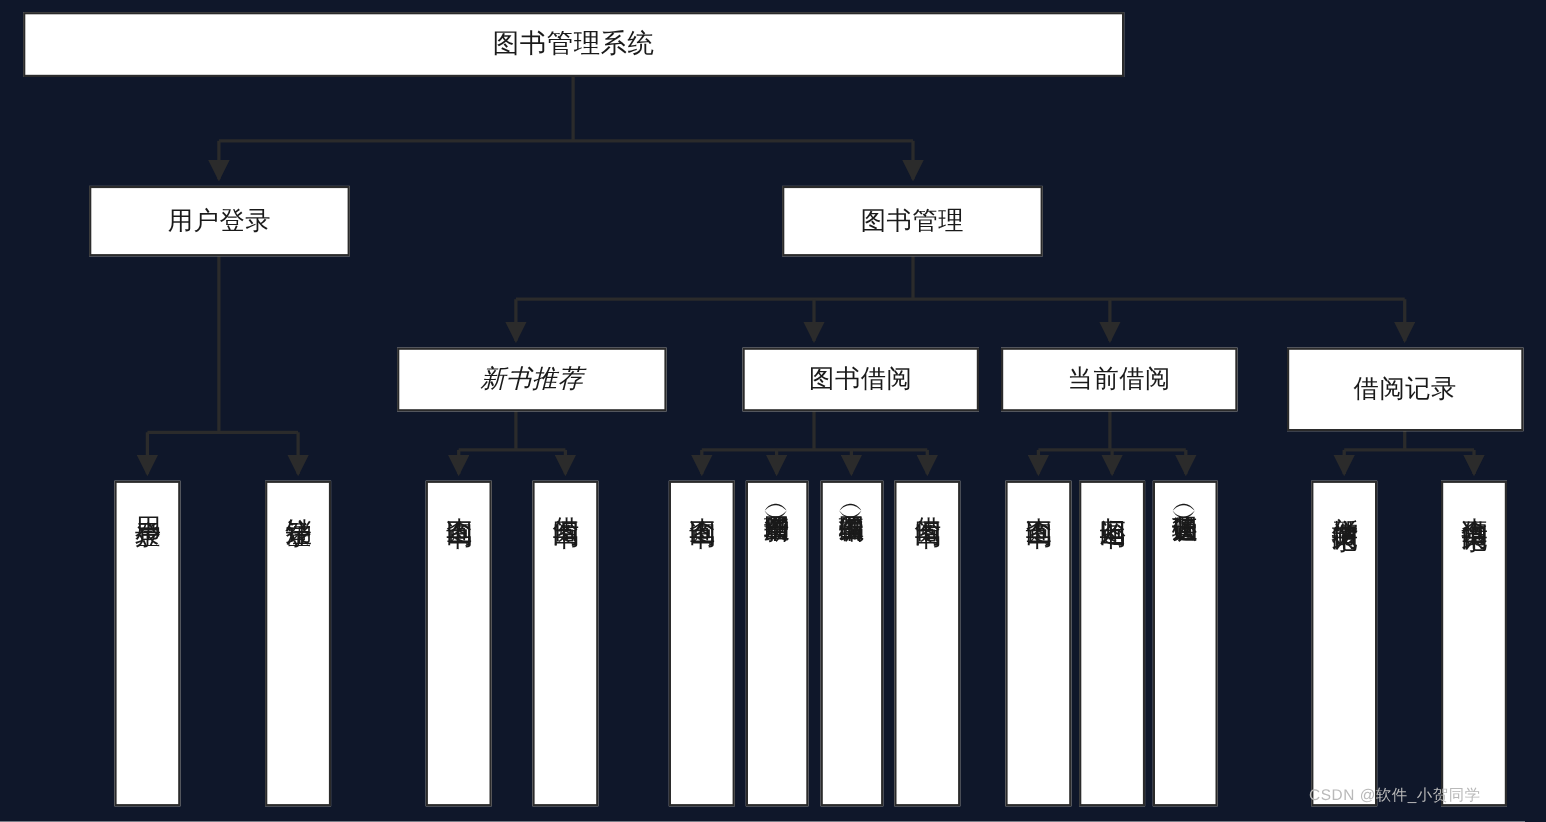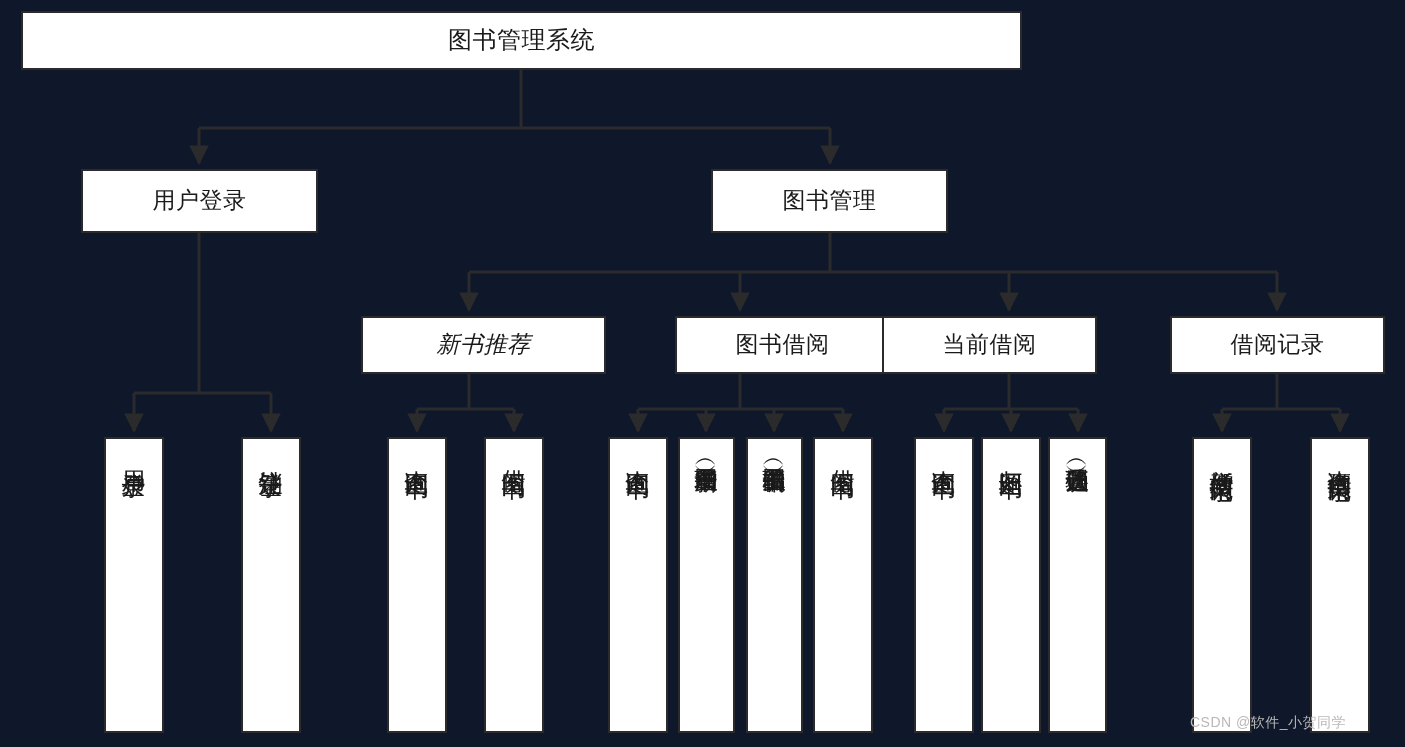--- a/index.html
+++ b/index.html
@@ -142,24 +142,24 @@
   <div class="node h-node" style="left:711px; top:169px; width:237px; height:64px;">
     <span class="node-label">图书管理</span>
   </div>
 
   <div class="node h-node" style="left:361px; top:316px; width:245px; height:58px;font-style:italic;">
     <span class="node-label">新书推荐</span>
   </div>
   <div class="node h-node" style="left:633px; top:316px; width:215px; height:58px;margin-left:42px;">
     <span class="node-label">图书借阅</span>
   </div>
-  <div class="node h-node" style="left:882px; top:316px; width:215px; height:58px;">
+  <div class="node h-node" style="left:910px; top:316px; width:215px; height:58px;">
     <span class="node-label">当前借阅</span>
   </div>
-  <div class="node h-node" style="left:1170px; top:316px; width:215px; height:58px;">
+  <div class="node h-node" style="left:1170px; top:316px; width:215px; height:76px;">
     <span class="node-label">借阅记录</span>
   </div>
 
   <div class="node v-node" style="left:104px; top:437px; width:60px; height:296px;">
     <span class="node-label">用户登录</span>
   </div>
   <div class="node v-node" style="left:241px; top:437px; width:60px; height:296px;">
     <span class="node-label">注销登录</span>
   </div>
 

